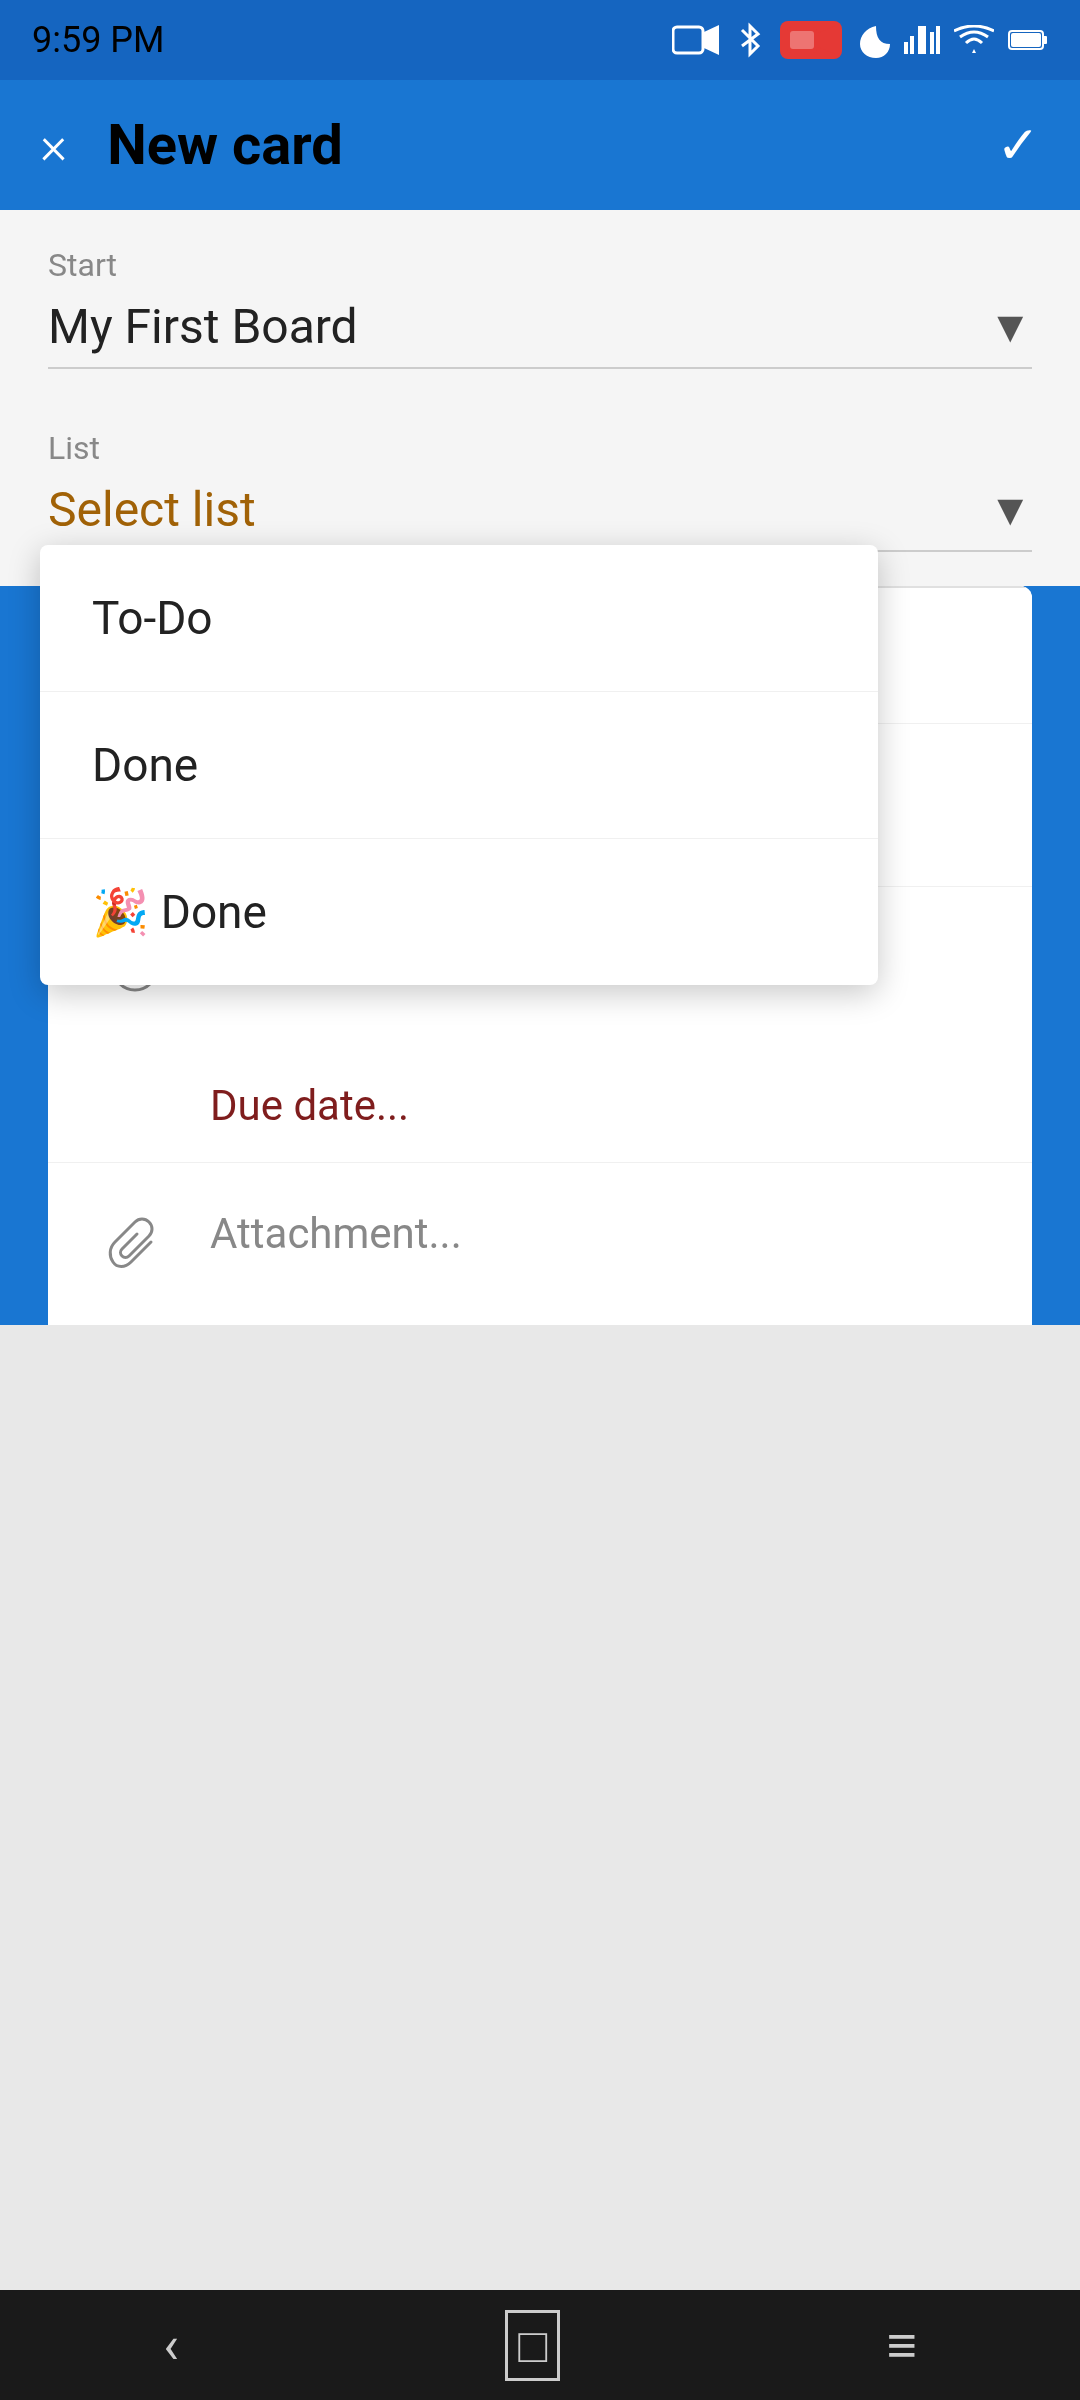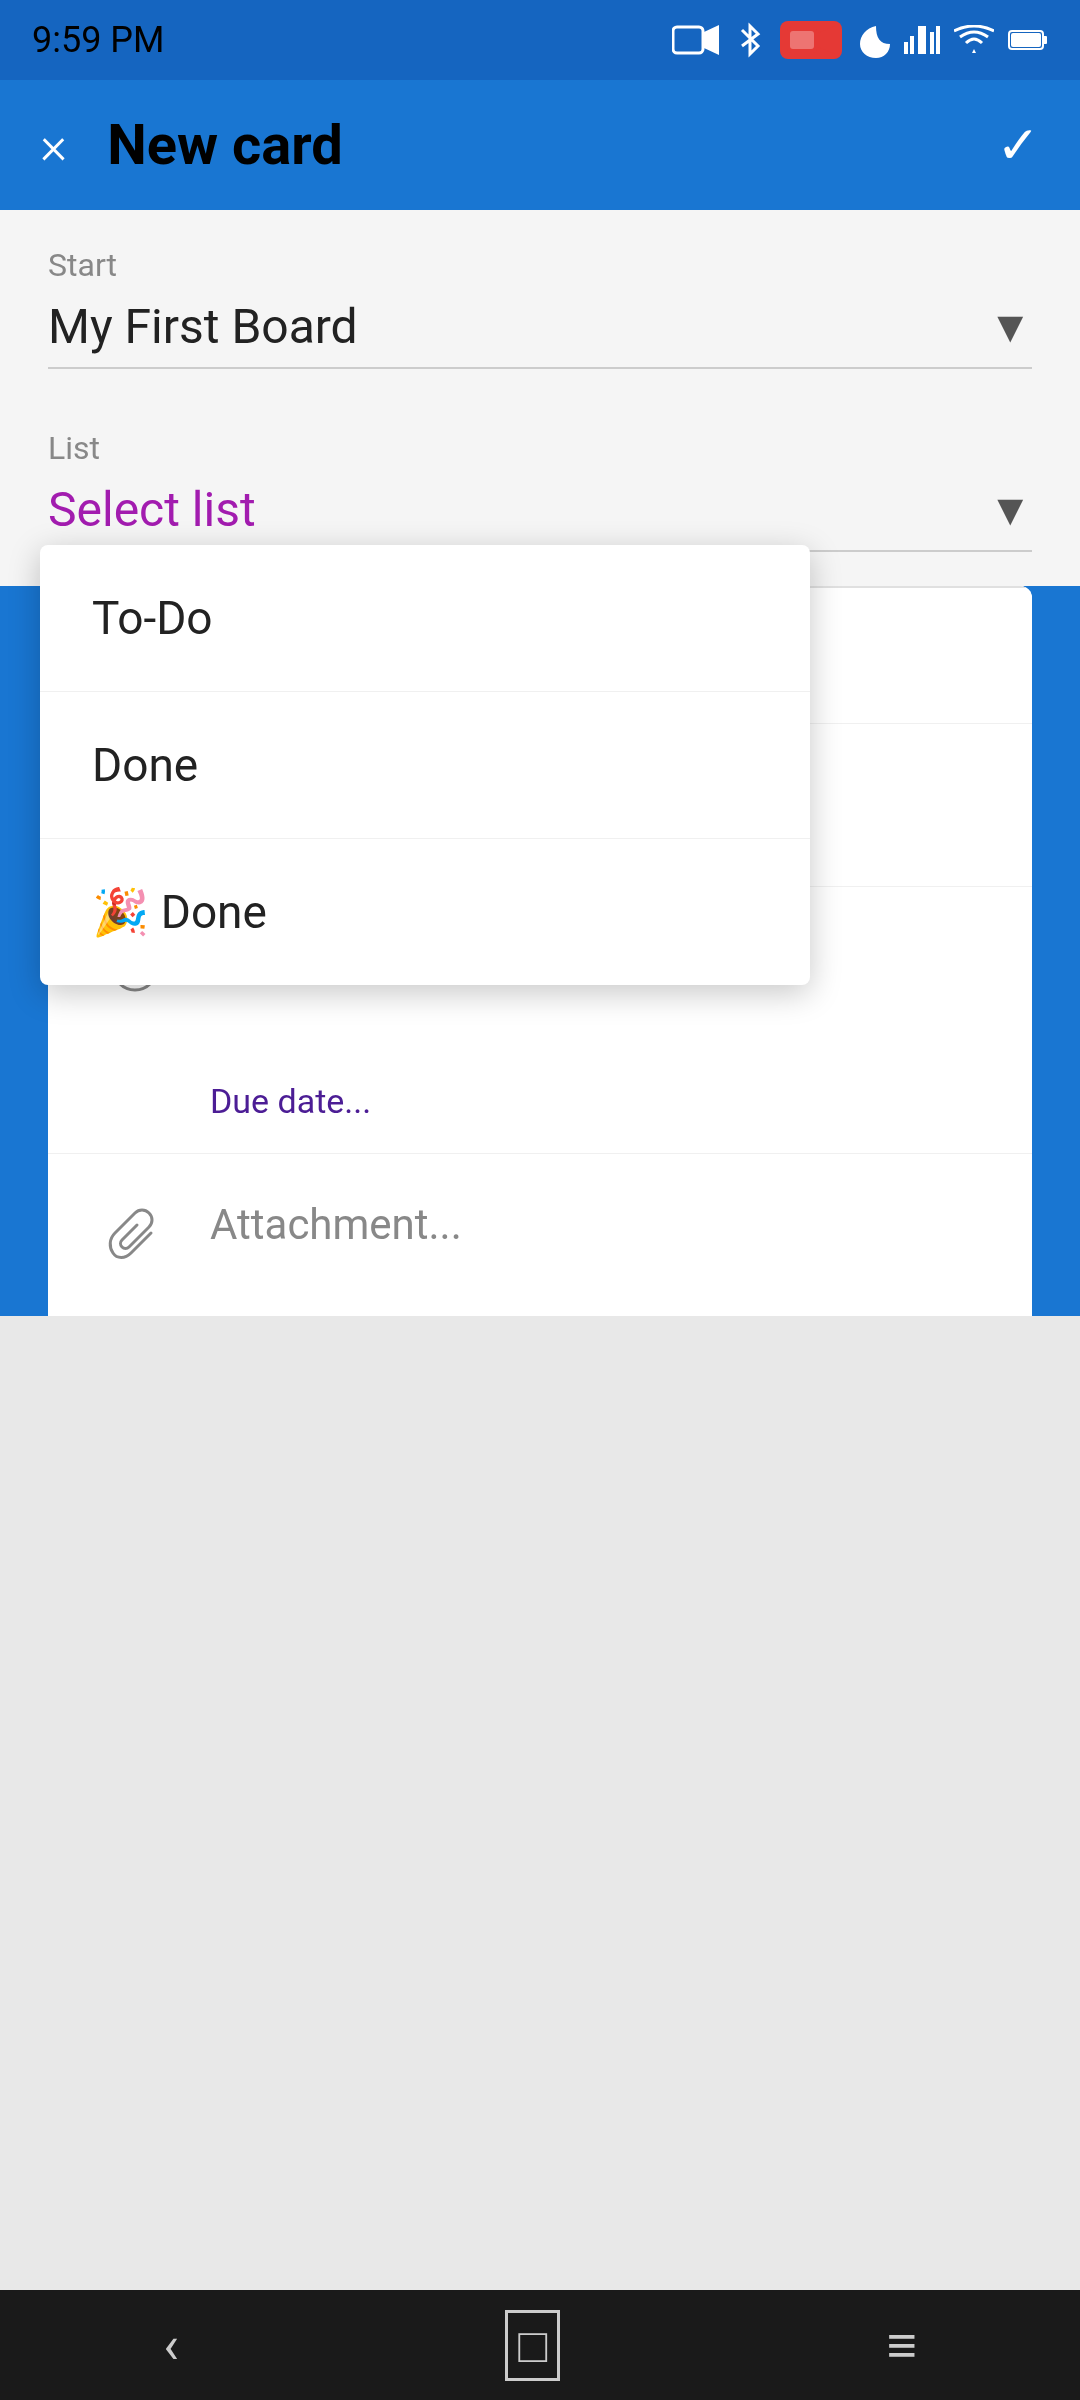--- a/index.html
+++ b/index.html
@@ -122,30 +122,30 @@
     }
 
     
     .list-section {
       background: #f5f5f5;
       padding: 36px 48px 24px 48px;
     }
 
     .list-value {
       font-size: 48px;
-      color: #a21caf;
+      color: #a16207;
       font-weight: 400;
     }
 
     
     .dropdown-overlay {
       position: absolute;
       top: 335px;
       left: 40px;
-      width: 770px;
+      width: 838px;
       background: white;
       border-radius: 8px;
       box-shadow: 0 8px 32px rgba(0,0,0,0.22);
       z-index: 100;
       overflow: hidden;
     }
 
     .dropdown-item {
       padding: 46px 52px;
       font-size: 46px;
@@ -205,22 +205,22 @@
       color: #888;
     }
 
     
     .due-date-item {
       padding: 32px 52px 32px 162px;
       cursor: pointer;
     }
 
     .due-date-label {
-      font-size: 34px;
-      color: #4c1d95;
+      font-size: 42px;
+      color: #7f1d1d;
     }
 
     
     .bottom-area {
       background: #e8e8e8;
       height: 990px;
     }
 
     
     .nav-bar {

